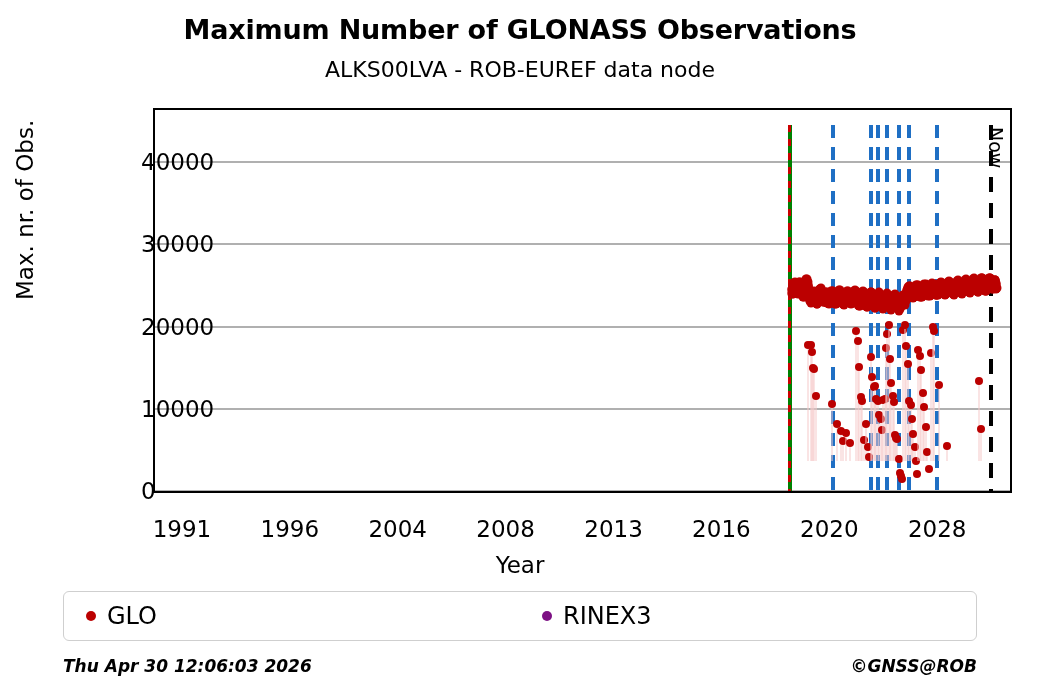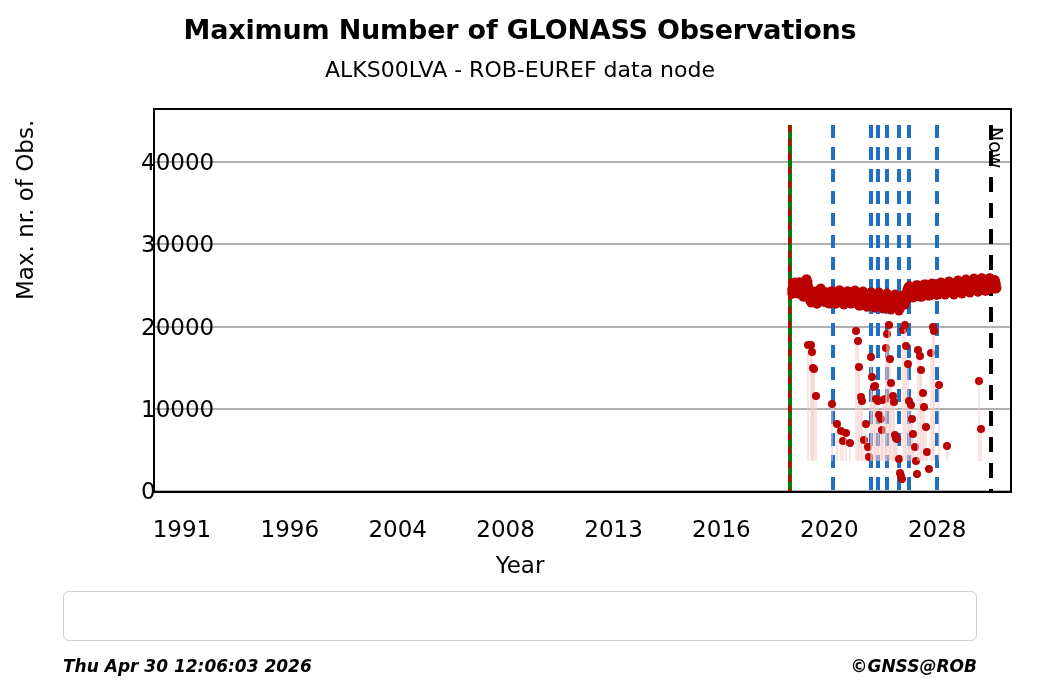--- a/index.html
+++ b/index.html
@@ -1826,20 +1826,28 @@
       <div class="dot" style="width: 9px; height: 9px; left: 840.615px; top: 157.537px; background: rgb(187, 0, 0);"></div>
       <div class="dot" style="width: 9px; height: 9px; left: 840.765px; top: 161.559px; background: rgb(187, 0, 0);"></div>
       <div class="dot" style="width: 9px; height: 9px; left: 840.915px; top: 163.827px; background: rgb(187, 0, 0);"></div>
       <div class="dot" style="width: 9px; height: 9px; left: 841.065px; top: 162.844px; background: rgb(187, 0, 0);"></div>
       <div class="dot" style="width: 9px; height: 9px; left: 841.215px; top: 160.101px; background: rgb(187, 0, 0);"></div>
       <div class="dot" style="width: 9px; height: 9px; left: 841.364px; top: 158.709px; background: rgb(187, 0, 0);"></div>
     </div>
 </div>
 
 <div id="legend">
+    <div class="legend-item">
+      <span class="legend-swatch" style="background: rgb(187, 0, 0);"></span>
+      <span class="legend-label">GLO</span>
+    </div>
+    <div class="legend-item">
+      <span class="legend-swatch" style="background: rgb(125, 17, 132);"></span>
+      <span class="legend-label">RINEX3</span>
+    </div>
   </div>
 
 <div id="footer-left">Thu Apr 30 12:06:03 2026</div>
 <div id="footer-right">©GNSS@ROB</div>
 
 <div class="ylabel-txt" style="position: absolute; left: 141px; top: 491px; transform: translate(-100%, -50%);">0</div>
 <div class="ylabel-txt" style="position: absolute; left: 141px; top: 408.753px; transform: translate(-100%, -50%);">10000</div>
 <div class="ylabel-txt" style="position: absolute; left: 141px; top: 326.506px; transform: translate(-100%, -50%);">20000</div>
 <div class="ylabel-txt" style="position: absolute; left: 141px; top: 244.258px; transform: translate(-100%, -50%);">30000</div>
 <div class="ylabel-txt" style="position: absolute; left: 141px; top: 162.011px; transform: translate(-100%, -50%);">40000</div>

